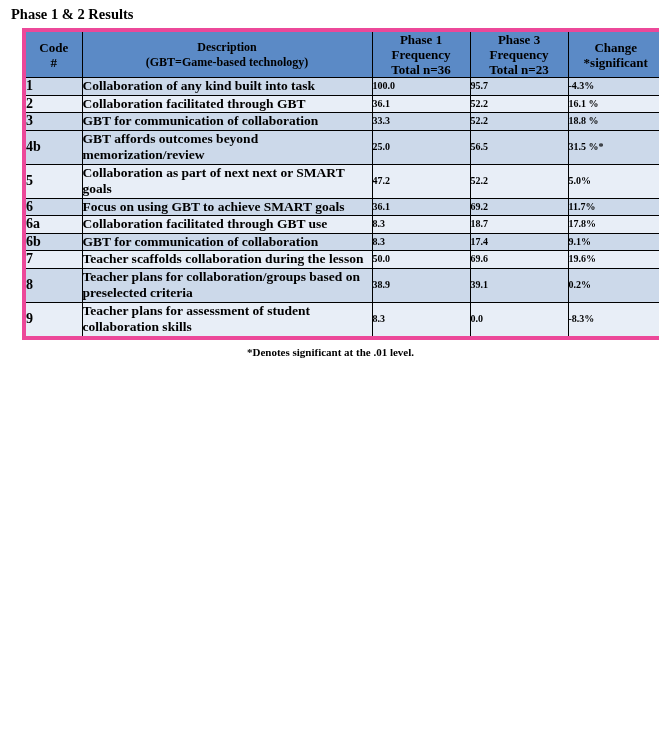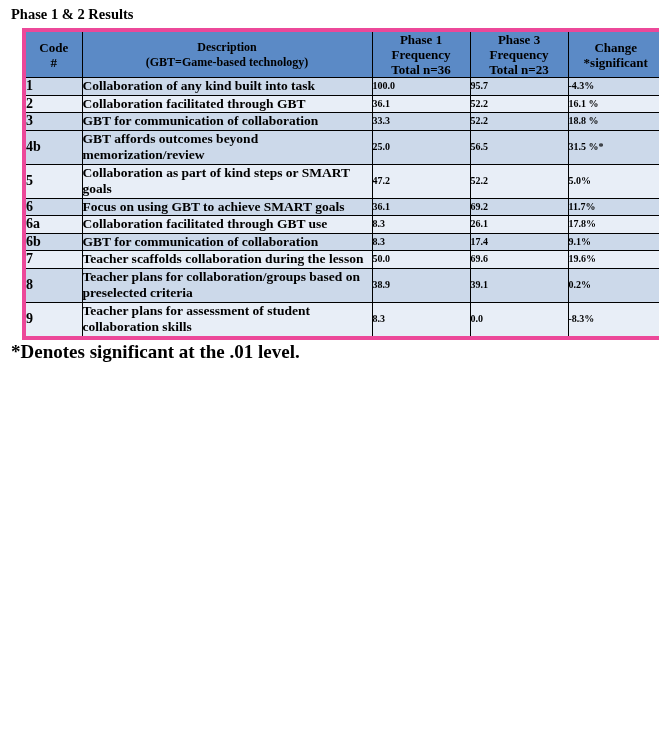--- a/index.html
+++ b/index.html
@@ -86,23 +86,24 @@
     font-weight: bold;
     font-size: 10px;
     vertical-align: bottom;
     padding: 0 2px 6px 2px;
   }
   td.code-mid { vertical-align: bottom; }
 
   .footnote {
     font-family: "Liberation Serif", serif;
     font-weight: bold;
-    font-size: 19px;
+    font-size: 11px;
     line-height: 16px;
     margin: 4px 0 0 2px;
+    text-align: center;
   }
 </style>
 </head>
 <body>
 
 <div class="page">
 
   <div class="caption">Phase 1 &amp; 2 Results</div>
 
   <table class="results">
@@ -163,37 +164,37 @@
       </tr>
       <tr class="band-a">
         <td class="code">4b</td>
         <td class="desc">GBT affords outcomes beyond memorization/review</td>
         <td class="num">25.0</td>
         <td class="num">56.5</td>
         <td class="num">31.5 %*</td>
       </tr>
       <tr class="band-b">
         <td class="code">5</td>
-        <td class="desc">Collaboration as part of kind steps or SMART goals</td>
+        <td class="desc">Collaboration as part of next next or SMART goals</td>
         <td class="num">47.2</td>
         <td class="num">52.2</td>
         <td class="num">5.0%</td>
       </tr>
       <tr class="band-a">
         <td class="code">6</td>
         <td class="desc">Focus on using GBT to achieve SMART goals</td>
         <td class="num">36.1</td>
         <td class="num">69.2</td>
         <td class="num">11.7%</td>
       </tr>
       <tr class="band-b">
         <td class="code">6a</td>
         <td class="desc">Collaboration facilitated through GBT use</td>
         <td class="num">8.3</td>
-        <td class="num">26.1</td>
+        <td class="num">18.7</td>
         <td class="num">17.8%</td>
       </tr>
       <tr class="band-a">
         <td class="code code-mid">6b</td>
         <td class="desc">GBT for communication of collaboration</td>
         <td class="num">8.3</td>
         <td class="num">17.4</td>
         <td class="num">9.1%</td>
       </tr>
       <tr class="band-b">

